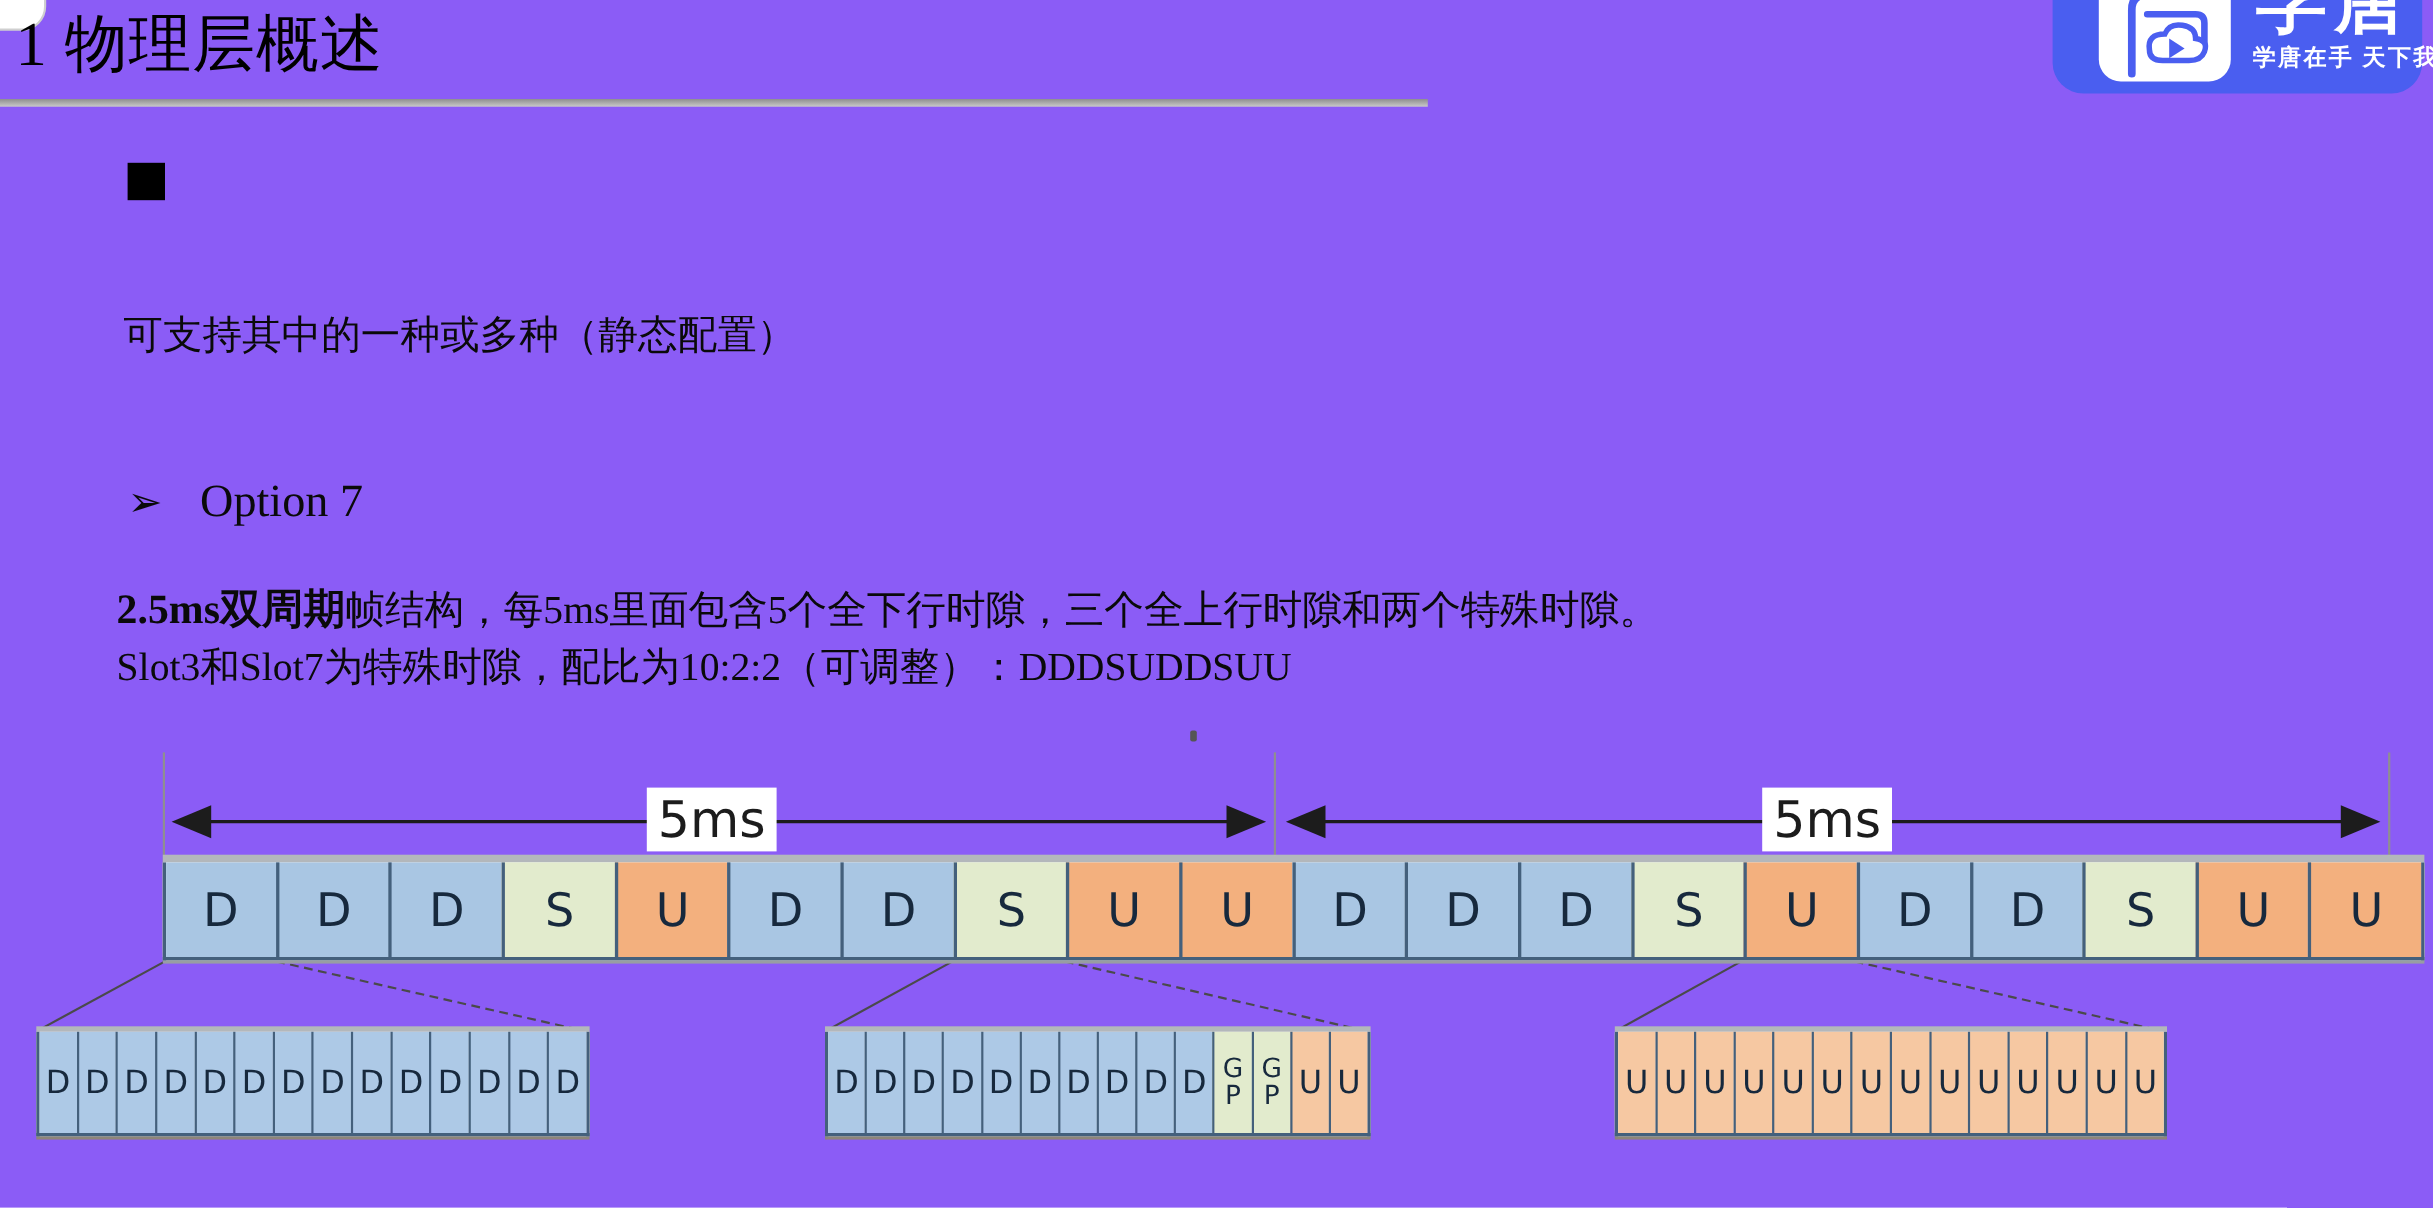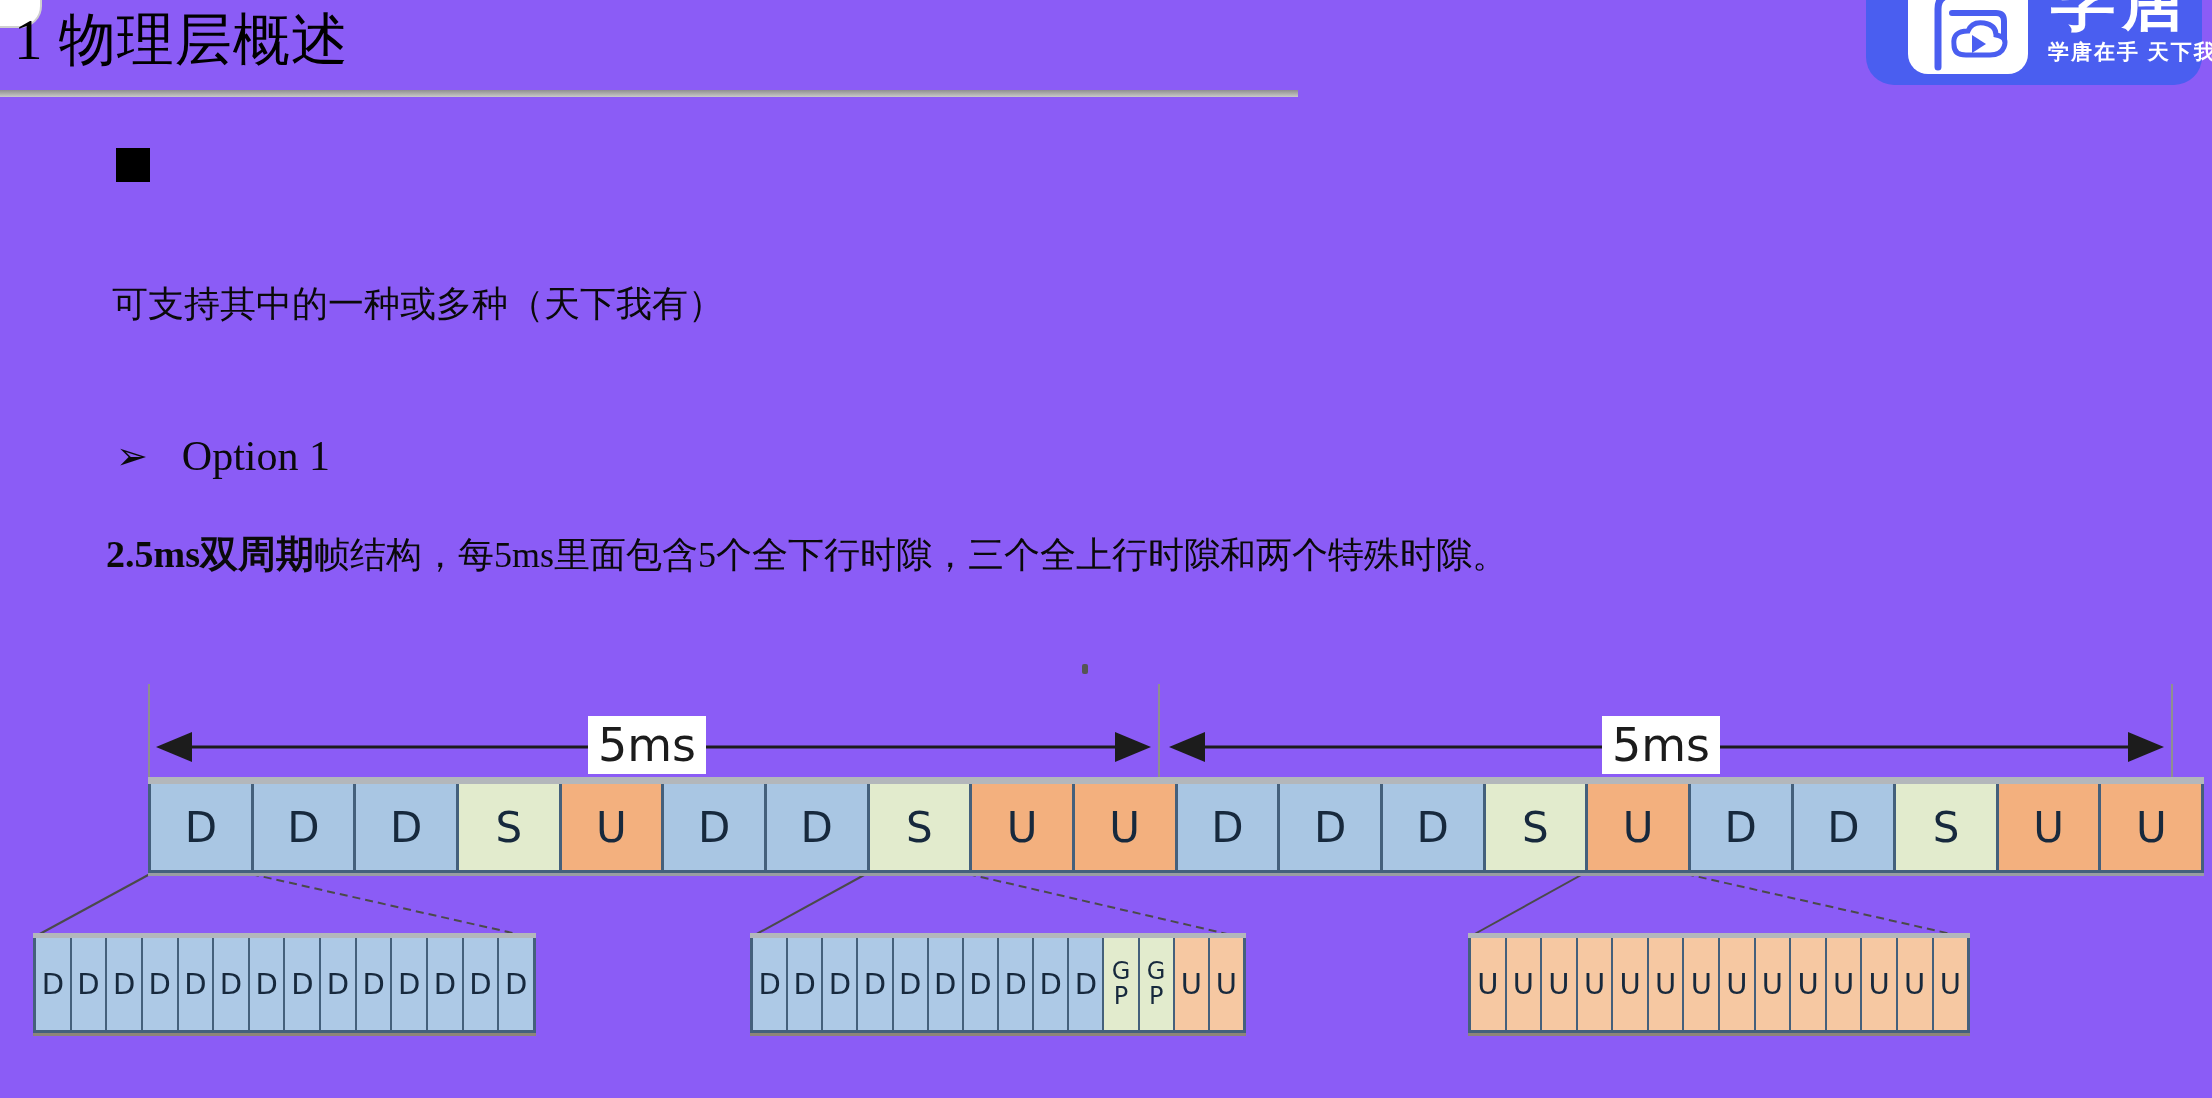--- a/index.html
+++ b/index.html
@@ -77,30 +77,31 @@
     </div>
     <div class="brand-name">学唐</div>
     <div class="brand-tagline">学唐在手 天下我有</div>
   </div>
 
   <div class="section-heading">
     <span class="bullet-square"></span>
   </div>
 
   <div class="intro">
-    <div>可支持其中的一种或多种（天下我有）</div>
+    <div>可支持其中的一种或多种（静态配置）</div>
   </div>
 
   <div class="option-row">
     <span class="option-marker">➢</span>
-    <span>Option 1</span>
+    <span>Option 7</span>
   </div>
 
   <div class="body-para">
     <div><b>2.5ms双周期</b><span>帧结构，每5ms里面包含5个全下行时隙，三个全上行时隙和两个特殊时隙。</span></div>
+    <div>Slot3和Slot7为特殊时隙，配比为10:2:2（可调整）：DDDSUDDSUU</div>
   </div>
 
   <div class="diagram">
 
     <svg class="dg-svg" width="2212" height="1098" viewBox="0 0 2212 1098">
       <defs>
         <marker id="ah-l" markerWidth="14" markerHeight="12" refX="3" refY="5" orient="auto">
           <path d="M13 0 L1 5 L13 10 z" fill="#1c1c1c"></path>
         </marker>
         <marker id="ah-r" markerWidth="14" markerHeight="12" refX="11" refY="5" orient="auto">

